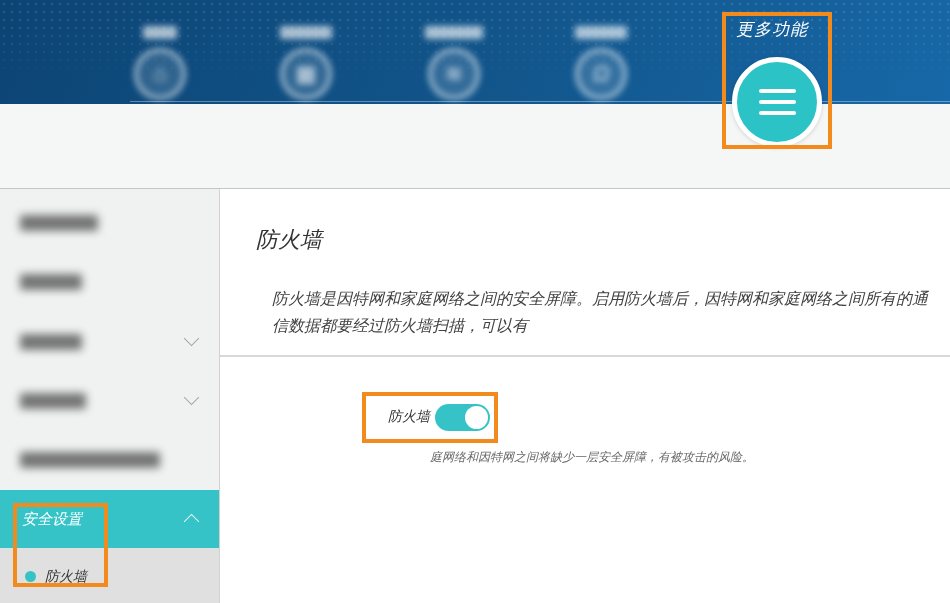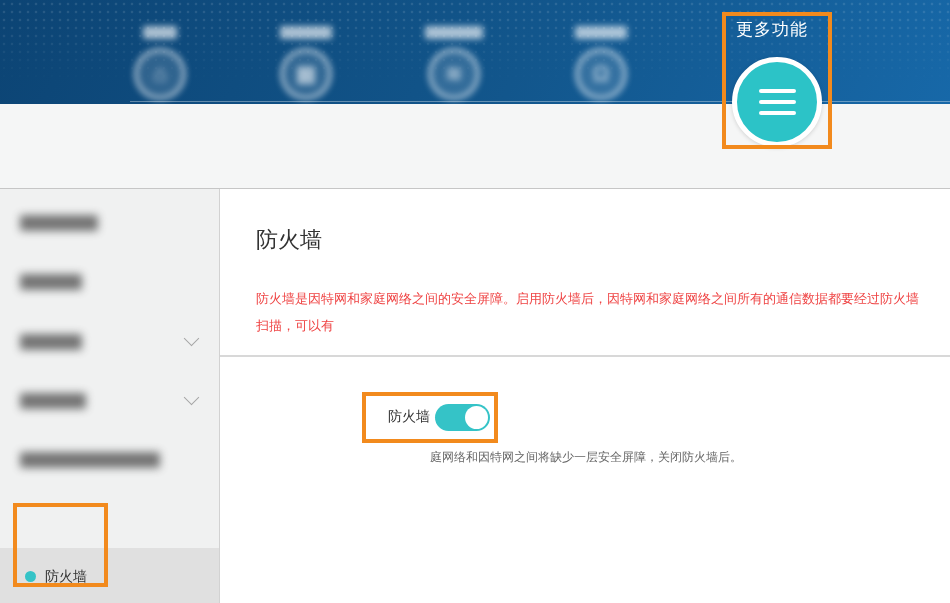--- a/index.html
+++ b/index.html
@@ -1,18 +1,18 @@
 <!DOCTYPE html>
 <html><head>
 <meta charset="utf-8">
 <style>
   * { margin:0; padding:0; box-sizing:border-box; }
   html,body { width:950px; height:603px; overflow:hidden; }
   body { font-family:"Liberation Sans","DejaVu Sans",sans-serif; background:#f5f6f6; }
-  .page { position:relative; width:831px; height:603px; }
+  .page { position:relative; width:831px; height:603px;font-style:italic; }
 
   
   .header { position:absolute; left:0; top:0; width:950px; height:104px;
     background:linear-gradient(115deg,#0c4474 0%,#12568c 55%,#1768a8 100%); }
   .header::before { content:""; position:absolute; inset:0;
     background-image:radial-gradient(rgba(255,255,255,0.11) 1.5px, transparent 1.6px);
     background-size:8px 8px;
     -webkit-mask-image:linear-gradient(to bottom,#000 20%,transparent 80%);
     mask-image:linear-gradient(to bottom,#000 20%,transparent 80%); }
   .header-line { position:absolute; left:130px; bottom:2px; width:820px; height:1px;
@@ -56,22 +56,22 @@
   .side-sub { position:absolute; left:0; top:359px; width:219px; height:56px;
     background:#e0e0e0; cursor:pointer; }
   .side-sub .dot { position:absolute; left:25px; top:23px; width:11px; height:11px;
     border-radius:50%; background:#35c3c7; }
   .side-sub .sub-label { position:absolute; left:45px; top:0; line-height:56px;
     font-size:14px; color:#333333; }
 
   
   .main { position:relative; width:730px; height:100%; background:#ffffff; }
   .main-title { position:absolute; left:36px; top:36px; font-size:22px; color:#333333; }
-  .main-desc { position:absolute; left:36px; top:96px; width:670px; font-size:13px;
-    color:#ef4444; line-height:27px; }
+  .main-desc { position:absolute; left:52px; top:96px; width:670px; font-size:16px;
+    color:#404040; line-height:27px; }
   .main-divider { position:absolute; left:0; top:166px; width:730px; height:2px;
     background:#d8d8d8; }
   .toggle-label { position:absolute; left:168px; top:219px; font-size:14px; color:#333333; }
   .toggle { position:absolute; left:215px; top:215px; width:55px; height:27px;
     border-radius:14px; background:#35c3c7; cursor:pointer; }
   .toggle .knob { position:absolute; right:2px; top:2px; width:23px; height:23px;
     border-radius:50%; background:#ffffff; }
   .help-text { position:absolute; left:210px; top:256px; font-size:12px; color:#666666;
     line-height:24px; }
 
@@ -128,20 +128,24 @@
         <span class="chev down" style="top:8px"></span>
       </div>
       <div class="side-item" style="top:195px">
         <div class="side-blob" style="width:66px"></div>
         <span class="chev down" style="top:8px"></span>
       </div>
       <div class="side-item" style="top:254px">
         <div class="side-blob" style="width:140px"></div>
       </div>
 
+      <div class="side-security">
+        <span>安全设置</span>
+        <span class="chev up"></span>
+      </div>
 
       <div class="side-sub">
         <span class="dot"></span>
         <span class="sub-label">防火墙</span>
       </div>
     </div>
 
     <div class="main">
       <div class="main-title">防火墙</div>
 
@@ -150,21 +154,21 @@
       </div>
 
       <div class="main-divider"></div>
 
       <div class="toggle-label">防火墙</div>
       <div class="toggle">
         <div class="knob"></div>
       </div>
 
       <div class="help-text">
-        <div>庭网络和因特网之间将缺少一层安全屏障，关闭防火墙后。</div>
+        <div>庭网络和因特网之间将缺少一层安全屏障，有被攻击的风险。</div>
       </div>
     </div>
   </div>
 
   <div class="annot annot-menu"></div>
   <div class="annot annot-side"></div>
   <div class="annot annot-toggle"></div>
 
 </div>
 

